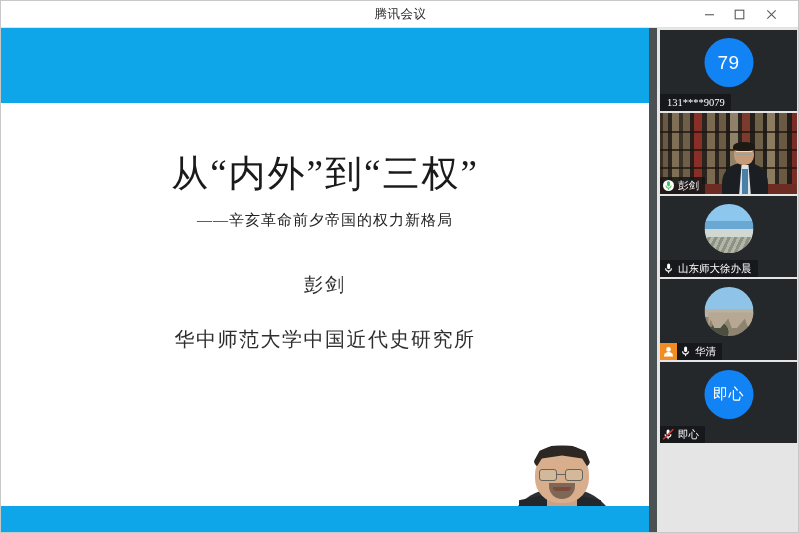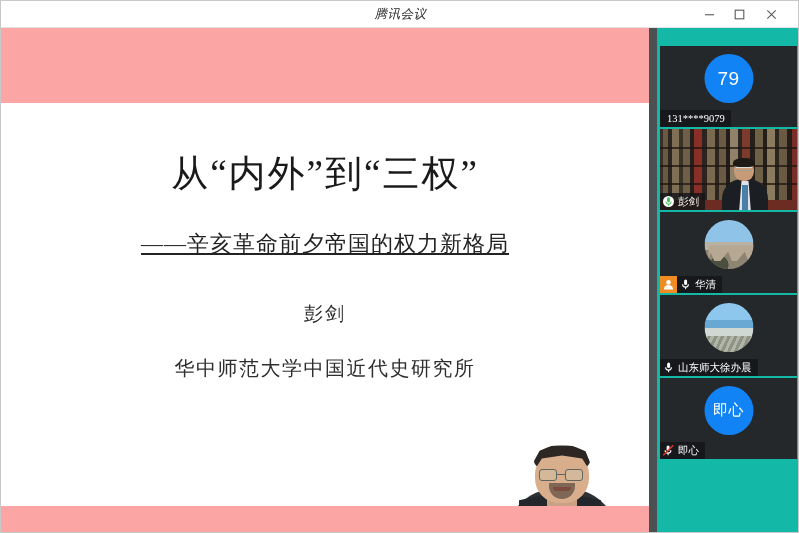--- a/index.html
+++ b/index.html
@@ -25,21 +25,20 @@
     border-bottom: 1px solid #e3e3e3;
   }
   #titlebar-title {
     position: absolute; left: 0; top: 0;
     width: 799px; height: 27px;
     line-height: 27px;
     text-align: center;
     font-size: 12.5px;
     color: #2b2b2b;
     letter-spacing: 0.5px;
-    font-style: italic;
   }
   .winbtn {
     position: absolute; top: 0;
     width: 26px; height: 27px;
     display: flex; align-items: center; justify-content: center;
     color: #5a5a5a;
   }
   #btn-min  { right: 78px; }
   #btn-max  { right: 48px; }
   #btn-close{ right: 16px; }
@@ -49,21 +48,21 @@
   #body {
     position: absolute; left: 0; top: 27px;
     width: 799px; height: 506px;
     background: #3c4145;
   }
 
   
   #stage {
     position: absolute; left: 0; top: 0;
     width: 648px; height: 506px;
-    background: #fca5a5;
+    background: #0ea5e9;
     overflow: hidden;
   }
   
   #slide {
     position: absolute; left: 0; top: 75px;
     width: 648px; height: 403px;
     background: #ffffff;
     overflow: hidden;
   }
   #slide-inner {
@@ -74,27 +73,26 @@
   }
   #slide-title {
     font-family: "Liberation Serif", "DejaVu Serif", serif;
     font-size: 37px;
     line-height: 1.25;
     color: #1a1a1a;
     letter-spacing: 2px;
     white-space: nowrap;
   }
   #slide-subtitle {
-    margin-top: 32px;
+    margin-top: 14px;
     font-family: "Liberation Serif", "DejaVu Serif", serif;
-    font-size: 22px;
+    font-size: 15px;
     color: #232323;
     letter-spacing: 1px;
     white-space: nowrap;
-    text-decoration: underline;
   }
   #slide-author {
     margin-top: 42px;
     font-size: 19px;
     color: #2e2e2e;
     letter-spacing: 2px;
   }
   #slide-affiliation {
     margin-top: 28px;
     font-size: 20px;
@@ -203,22 +201,22 @@
   #splitter {
     position: absolute; left: 648px; top: 0;
     width: 8px; height: 506px;
     background: #4b5053;
   }
 
   
   #filmstrip {
     position: absolute; left: 656px; top: 0;
     width: 143px; height: 506px;
-    background: #14b8a6;
-    padding: 18px 3px 0 3px;
+    background: #e5e5e5;
+    padding: 2px 3px 0 3px;
     overflow: hidden;
   }
   .tile {
     position: relative;
     width: 137px; height: 81px;
     background: #24282b;
     margin-bottom: 2px;
     overflow: hidden;
   }
   .tile.active { outline: 2px solid #1f9d54; outline-offset: -2px; }
@@ -443,20 +441,36 @@
               <path d="M2.9 6.6 a2.6 2.6 0 0 0 5.2 0" fill="none" stroke="#3fbf58" stroke-width="1"></path>
               <rect x="5.1" y="8.9" width="0.9" height="1.9" fill="#3fbf58"></rect>
             </svg>
           </span>
           <span class="nm">彭剑</span>
         </div>
       </div>
 
       <div class="tile">
         <div class="avatar-photo">
+          <div class="ph-sea"></div>
+        </div>
+        <div class="nameplate">
+          <span class="mic">
+            <svg width="11" height="13" viewBox="0 0 11 13">
+              <rect x="4.1" y="1.4" width="3" height="5.6" rx="1.5" fill="#ffffff"></rect>
+              <path d="M2.6 6.2 a2.9 2.9 0 0 0 5.8 0" fill="none" stroke="#ffffff" stroke-width="1.1"></path>
+              <rect x="5.1" y="9" width="1" height="2.2" fill="#ffffff"></rect>
+            </svg>
+          </span>
+          <span class="nm">山东师大徐办晨</span>
+        </div>
+      </div>
+
+      <div class="tile">
+        <div class="avatar-photo">
           <div class="ph-bridge"></div>
         </div>
         <div class="nameplate">
           <span class="host-badge">
             <svg width="11" height="11" viewBox="0 0 11 11">
               <circle cx="5.5" cy="3.4" r="2.3" fill="#ffffff"></circle>
               <path d="M0.9 10.6 a4.6 4.6 0 0 1 9.2 0 z" fill="#ffffff"></path>
             </svg>
           </span>
           <span class="mic">
@@ -464,36 +478,20 @@
               <rect x="4.1" y="1.4" width="3" height="5.6" rx="1.5" fill="#ffffff"></rect>
               <path d="M2.6 6.2 a2.9 2.9 0 0 0 5.8 0" fill="none" stroke="#ffffff" stroke-width="1.1"></path>
               <rect x="5.1" y="9" width="1" height="2.2" fill="#ffffff"></rect>
             </svg>
           </span>
           <span class="nm">华清</span>
         </div>
       </div>
 
       <div class="tile">
-        <div class="avatar-photo">
-          <div class="ph-sea"></div>
-        </div>
-        <div class="nameplate">
-          <span class="mic">
-            <svg width="11" height="13" viewBox="0 0 11 13">
-              <rect x="4.1" y="1.4" width="3" height="5.6" rx="1.5" fill="#ffffff"></rect>
-              <path d="M2.6 6.2 a2.9 2.9 0 0 0 5.8 0" fill="none" stroke="#ffffff" stroke-width="1.1"></path>
-              <rect x="5.1" y="9" width="1" height="2.2" fill="#ffffff"></rect>
-            </svg>
-          </span>
-          <span class="nm">山东师大徐办晨</span>
-        </div>
-      </div>
-
-      <div class="tile">
         <div class="avatar-initial cjk">即心</div>
         <div class="nameplate">
           <span class="mic">
             <svg width="13" height="13" viewBox="0 0 13 13">
               <rect x="4.6" y="1.4" width="3" height="5.6" rx="1.5" fill="#ffffff"></rect>
               <path d="M3.1 6.2 a2.9 2.9 0 0 0 5.8 0" fill="none" stroke="#ffffff" stroke-width="1.1"></path>
               <rect x="5.6" y="9" width="1" height="2.2" fill="#ffffff"></rect>
               <path d="M1.2 11.3 L11.3 1.2" stroke="#e0342b" stroke-width="1.5"></path>
             </svg>
           </span>

